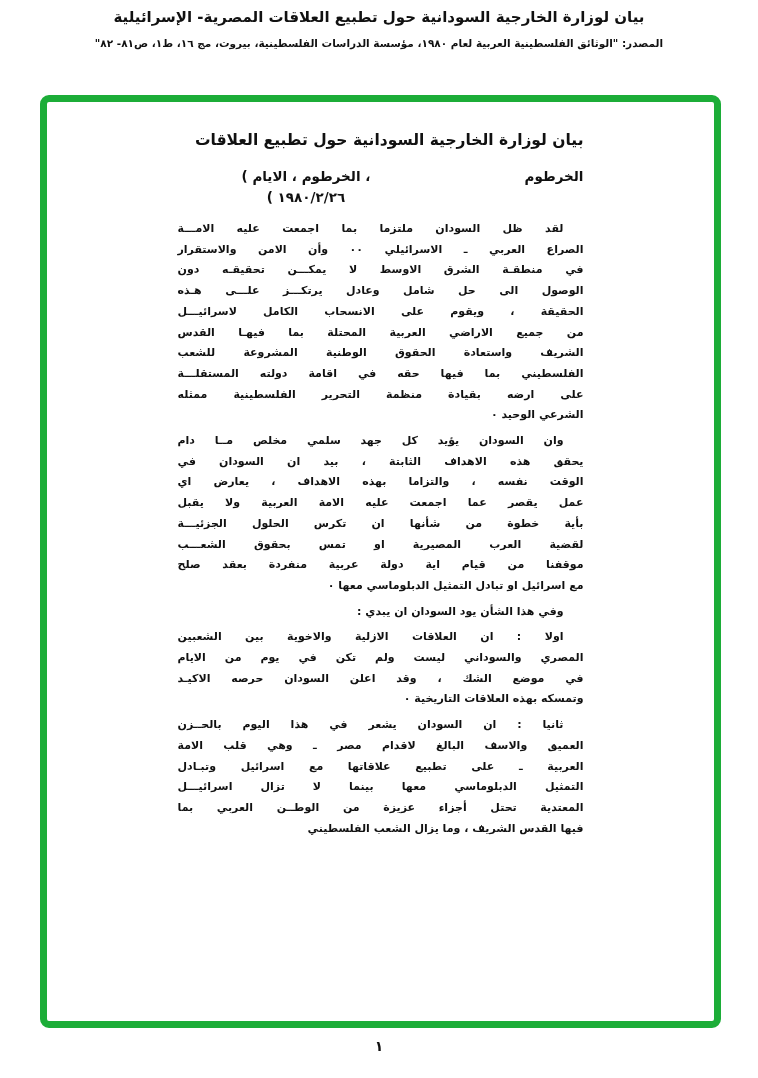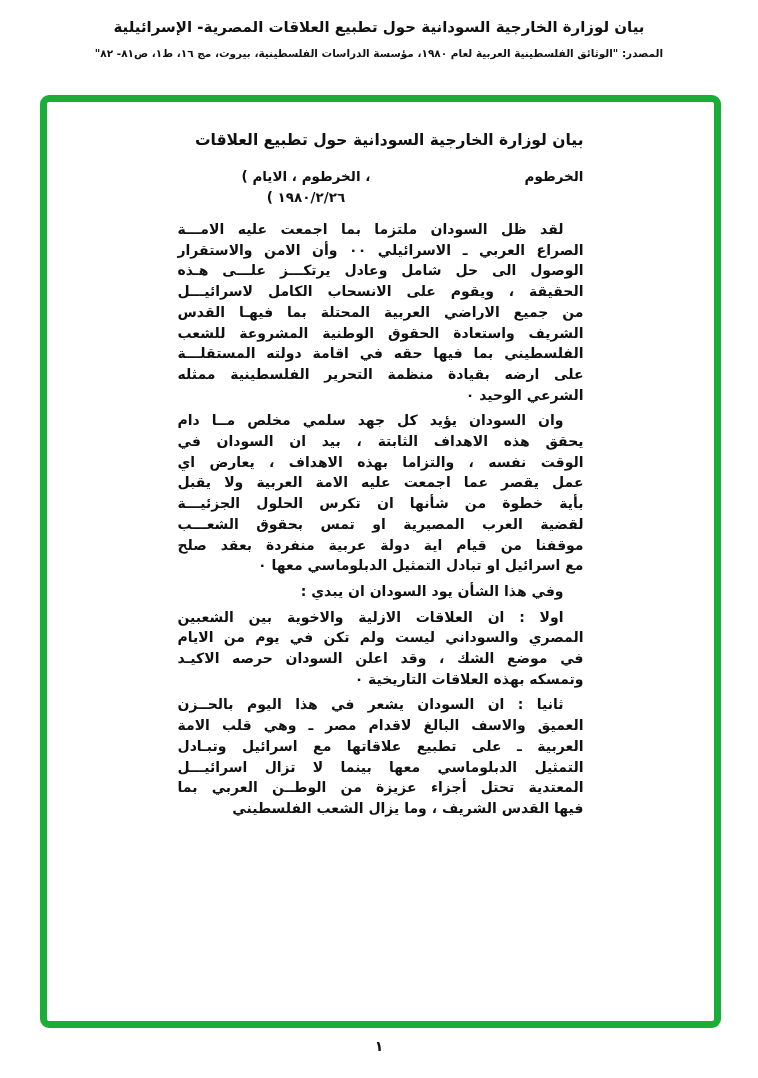--- a/index.html
+++ b/index.html
@@ -6,40 +6,40 @@
   .page{
     position:relative;
     width:758px;height:1078px;
     background:#ffffff;
     font-family:"DejaVu Sans",sans-serif;
     font-weight:bold;
     color:#111;
     direction:rtl;
     overflow:hidden;
   }
-  .hdr{text-align:center;padding-top:16px;}
+  .hdr{text-align:center;padding-top:6px;}
   .hdr-title{font-size:15px;line-height:22px;}
   .hdr-src{font-size:10.5px;line-height:15px;margin-top:8px;}
   .green-box{
     position:absolute;left:40px;top:95px;
     width:681px;height:933px;
     border:7px solid #1d4ed8;
     border-radius:9px;
     box-sizing:border-box;
     background:#ffffff;
   }
   .col{width:406px;margin:26px auto 0;}
   .doc-title{font-size:15.5px;line-height:25px;text-align:right;}
   .dateline{
     display:flex;justify-content:space-between;align-items:flex-start;
     margin-top:13px;padding-left:64px;
     font-size:13.5px;line-height:21px;
   }
   .cite{direction:ltr;text-align:center;}
-  .paras{margin-top:11px;font-size:14px;line-height:20.7px;}
+  .paras{margin-top:11px;font-size:11px;line-height:20.7px;}
   .para{margin-top:5px;}
   .para:first-child{margin-top:8px;}
   .line{text-align:justify;text-align-last:justify;}
   .line.first{padding-right:20px;}
   .line.end{text-align:justify;text-align-last:auto;text-align:right;}
   .line.first.end{text-align:right;}
   .pagenum{
     position:absolute;top:1038px;left:0;width:758px;
     text-align:center;font-size:14px;
   }
@@ -66,20 +66,21 @@
         <div class="cite">
           <div>( الايام ‎، ‎الخرطوم ‎،</div>
           <div>( ١٩٨٠/٢/٢٦</div>
         </div>
       </div>
 
       <div class="paras">
           <div class="para">
             <div class="line first">لقد ظل السودان ملتزما بما اجمعت عليه الامـــة</div>
             <div class="line">الصراع العربي ـ الاسرائيلي ٠٠ وأن الامن والاستقرار</div>
+            <div class="line">في منطقـة الشرق الاوسط لا يمكـــن تحقيقـه دون</div>
             <div class="line">الوصول الى حل شامل وعادل يرتكـــز علـــى هـذه</div>
             <div class="line">الحقيقة ، ويقوم على الانسحاب الكامل لاسرائيـــل</div>
             <div class="line">من جميع الاراضي العربية المحتلة بما فيهـا القدس</div>
             <div class="line">الشريف واستعادة الحقوق الوطنية المشروعة للشعب</div>
             <div class="line">الفلسطيني بما فيها حقه في اقامة دولته المستقلـــة</div>
             <div class="line">على ارضه بقيادة منظمة التحرير الفلسطينية ممثله</div>
             <div class="line end">الشرعي الوحيد ٠</div>
           </div>
           <div class="para">
             <div class="line first">وان السودان يؤيد كل جهد سلمي مخلص مــا دام</div>

